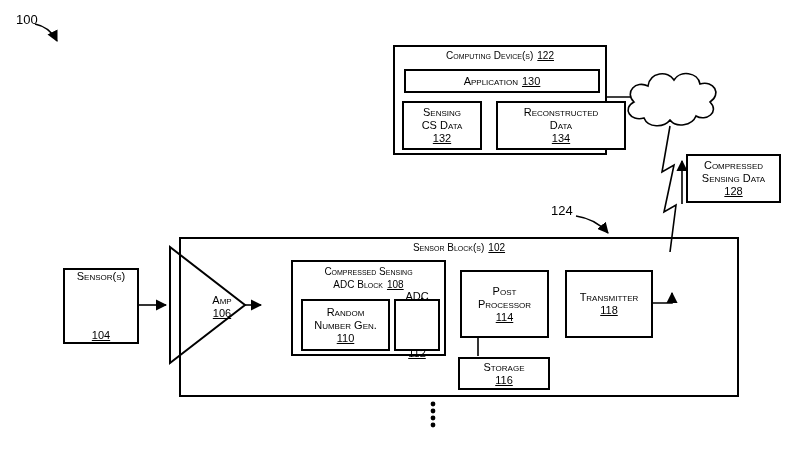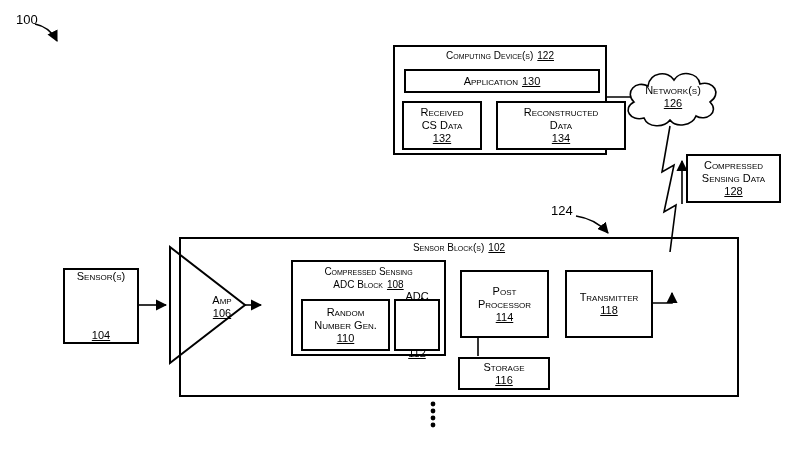--- a/index.html
+++ b/index.html
@@ -69,35 +69,31 @@
   <div class="free num" style="left:551px;top:203px;text-align:center;">124</div>
 
   <div class="frame" style="left:393px;top:45px;width:214px;height:110px;">
     <div class="frame-title lbl">
       <span>Computing Device(s)</span><span class="ref inline">122</span>
     </div>
     <div class="box lbl" style="left:9px;top:22px;width:196px;height:24px;">
       <span><span>Application</span><span class="ref inline">130</span></span>
     </div>
     <div class="box lbl" style="left:7px;top:54px;width:80px;height:49px;">
-      <span class="line">Received</span>
+      <span class="line">Sensing</span>
       <span class="line">CS Data</span>
       <span class="line ref">132</span>
     </div>
     <div class="box lbl" style="left:101px;top:54px;width:130px;height:49px;justify-content:center;">
       <span class="line">Reconstructed</span>
       <span class="line">Data</span>
       <span class="line ref">134</span>
     </div>
   </div>
 
-  <div class="free lbl" style="left:634px;top:84px;width:78px;">
-    <span class="line">Network(s)</span>
-    <span class="line ref">126</span>
-  </div>
 
   <div class="box lbl" style="left:686px;top:154px;width:95px;height:49px;">
     <span class="line">Compressed</span>
     <span class="line">Sensing Data</span>
     <span class="line ref">128</span>
   </div>
 
   <div class="box lbl" style="left:63px;top:268px;width:76px;height:76px;justify-content:space-between;">
     <span class="line">Sensor(s)</span>
     <span class="line ref">104</span>

